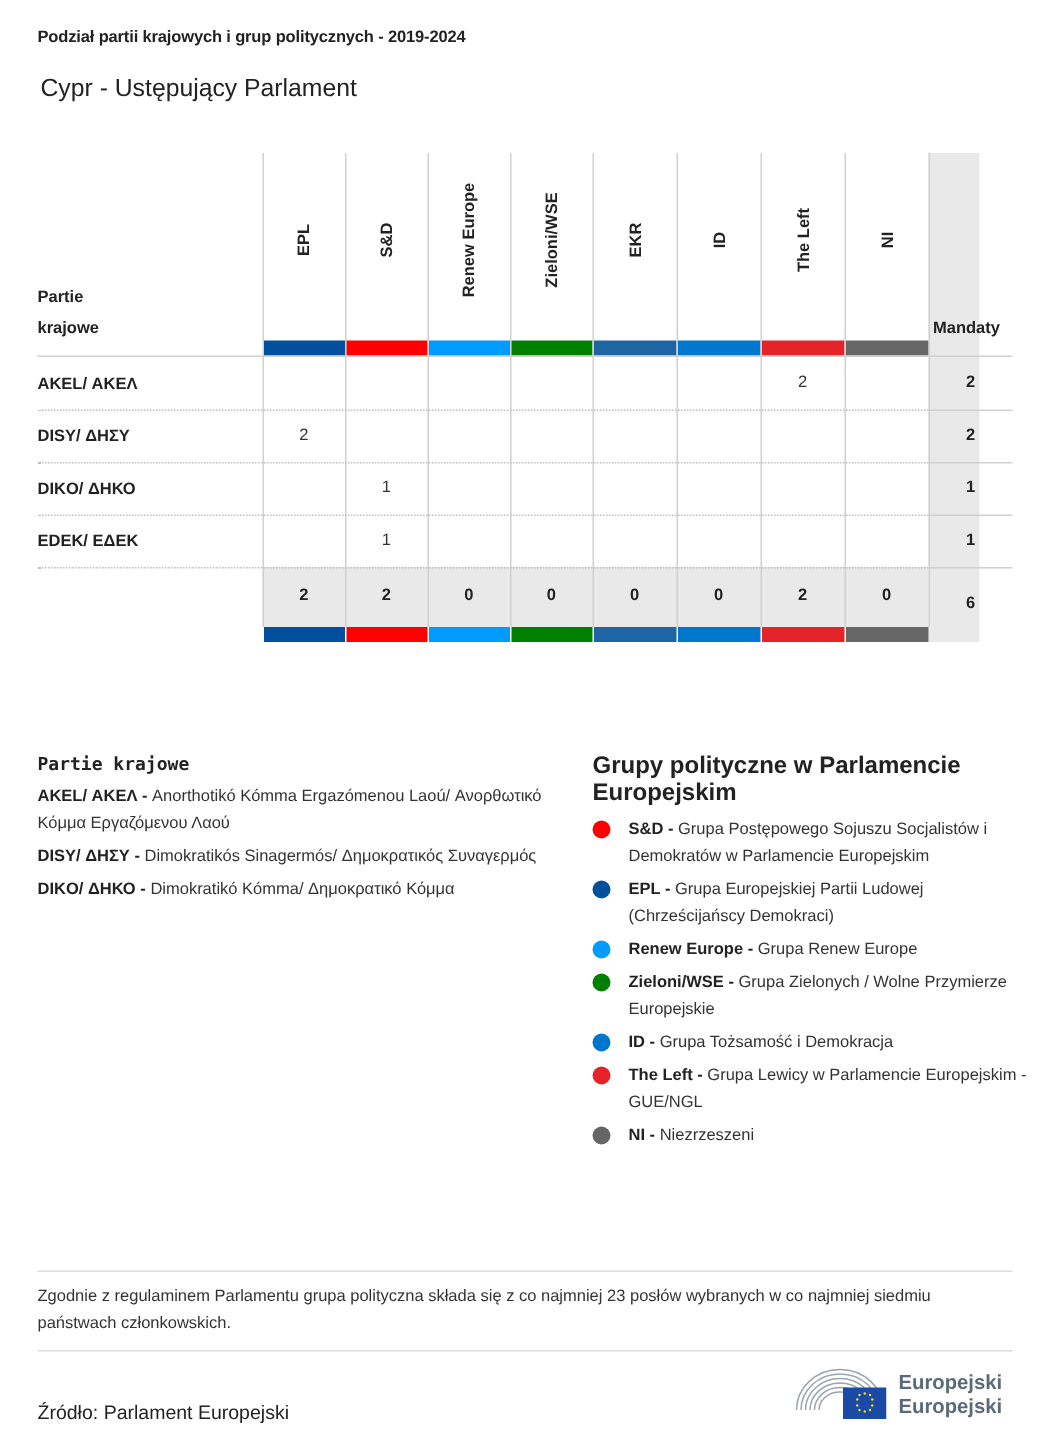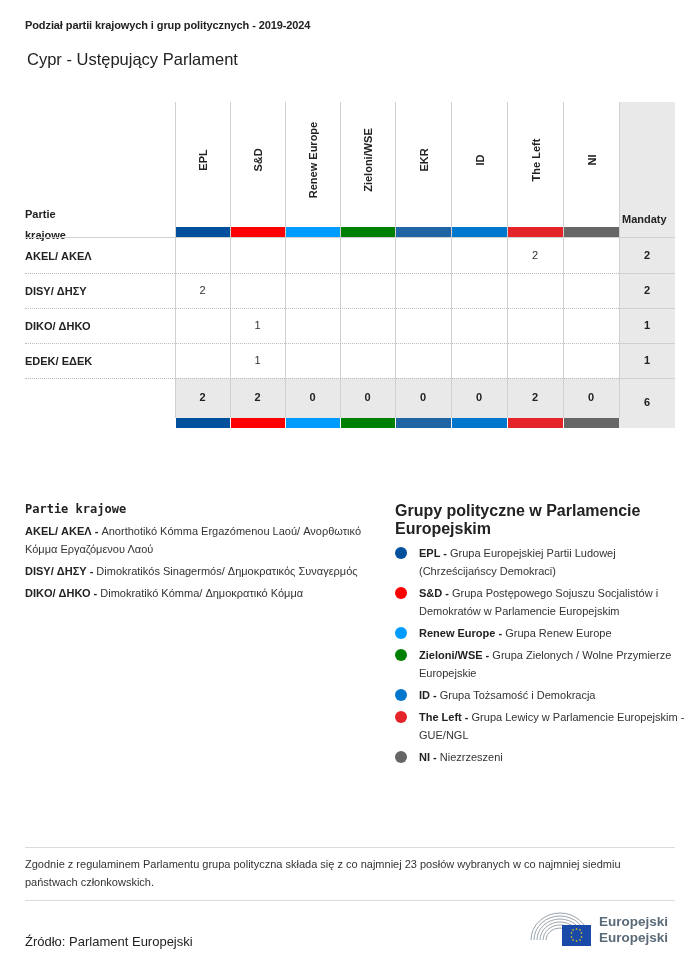--- a/index.html
+++ b/index.html
@@ -8,21 +8,21 @@
 
   .title { position: absolute; left: 25px; top: 19px; font-size: 11px; font-weight: bold; color: #222; letter-spacing: -0.1px; }
   .subtitle { position: absolute; left: 27px; top: 50px; font-size: 16.5px; color: #222; }
 
   
   .tbl { position: absolute; left: 25px; top: 102px; width: 650px; height: 326px; }
   .col-head { position: absolute; top: 0; height: 126px; border-left: 1px solid #d0d0d0; }
   .col-head .lbl { position: absolute; left: 50%; top: 58px; transform: translate(-50%, -50%) rotate(-90deg); white-space: nowrap; font-size: 11px; font-weight: bold; color: #222; }
   .col-bar { position: absolute; height: 10px; }
   .vline { position: absolute; width: 1px; background: #d0d0d0; }
-  .party-head { position: absolute; left: 0; top: 86px; font-size: 11px; font-weight: bold; line-height: 21px; color: #222; margin-top: 16px; }
+  .party-head { position: absolute; left: 0; top: 86px; font-size: 11px; font-weight: bold; line-height: 21px; color: #222; }
   .mand-head { position: absolute; top: 0; height: 326px; background: #e9e9e9; }
   .mand-head .lbl { position: absolute; left: 3px; top: 111px; font-size: 11px; font-weight: bold; color: #222; }
   .hline { position: absolute; left: 0; height: 0; }
   .hline.solid { border-top: 1px solid #d0d0d0; }
   .hline.dotted { border-top: 1px dotted #bdbdbd; }
   .row-lbl { position: absolute; left: 0; font-size: 11px; font-weight: bold; color: #222; }
   .cell { position: absolute; text-align: center; font-size: 11px; color: #333; }
   .tot-bg { position: absolute; background: #e9e9e9; }
   .tot-cell { position: absolute; text-align: center; font-size: 11px; font-weight: bold; color: #222; }
   .mand-cell { position: absolute; text-align: center; font-size: 11px; font-weight: bold; color: #222; }
@@ -50,21 +50,21 @@
 <body>
 
 <div class="title">Podział partii krajowych i grup politycznych - 2019-2024</div>
 <div class="subtitle">Cypr - Ustępujący Parlament</div>
 
 <div class="tbl" id="tbl">
   <div class="party-head">
     <div>Partie</div>
     <div>krajowe</div>
   </div>
-  <div class="mand-head" style="left:594px;width:56px;text-decoration:underline;">
+  <div class="mand-head" style="left:594px;width:34px;text-decoration:underline;">
     <span class="lbl">Mandaty</span>
   </div>
 <div class="tot-bg" style="left: 150px; top: 276px; width: 444px; height: 40px;"></div>
     <div class="col-head" style="left: 150px; width: 55px;">
       <span class="lbl">EPL</span>
     </div>
     <div class="vline" style="left: 150px; top: 126px; height: 150px;"></div>
     <div class="vline" style="left: 150px; top: 276px; height: 40px; background: rgb(208, 208, 208);"></div>
     <div class="col-bar" style="left: 151px; top: 125px; width: 54px; background: rgb(0, 80, 158);"></div>
     <div class="col-bar" style="left: 151px; top: 316px; width: 54px; background: rgb(0, 80, 158);"></div>
@@ -191,22 +191,22 @@
   <div id="party-legend-list">
       <div class="leg-item"><b>AKEL/ ΑΚΕΛ</b><b> - </b><span>Anorthotikó Kómma Ergazómenou Laoú/ Ανορθωτικό Κόμμα Εργαζόμενου Λαού</span></div>
       <div class="leg-item"><b>DISY/ ΔΗΣΥ</b><b> - </b><span>Dimokratikós Sinagermós/ Δημοκρατικός Συναγερμός</span></div>
       <div class="leg-item"><b>DIKO/ ΔΗΚΟ</b><b> - </b><span>Dimokratikó Kómma/ Δημοκρατικό Κόμμα</span></div>
     </div>
 </div>
 
 <div class="leg-right">
   <h3>Grupy polityczne w Parlamencie Europejskim</h3>
   <div id="group-legend-list">
+      <div class="grp-item"><span class="dot" style="background:#ff0000"></span><b>S&amp;D</b><b> - </b><span>Grupa Postępowego Sojuszu Socjalistów i Demokratów w Parlamencie Europejskim</span></div>
       <div class="grp-item"><span class="dot" style="background:#00509e"></span><b>EPL</b><b> - </b><span>Grupa Europejskiej Partii Ludowej (Chrześcijańscy Demokraci)</span></div>
-      <div class="grp-item"><span class="dot" style="background:#ff0000"></span><b>S&amp;D</b><b> - </b><span>Grupa Postępowego Sojuszu Socjalistów i Demokratów w Parlamencie Europejskim</span></div>
       <div class="grp-item"><span class="dot" style="background:#009bff"></span><b>Renew Europe</b><b> - </b><span>Grupa Renew Europe</span></div>
       <div class="grp-item"><span class="dot" style="background:#008000"></span><b>Zieloni/WSE</b><b> - </b><span>Grupa Zielonych / Wolne Przymierze Europejskie</span></div>
       <div class="grp-item"><span class="dot" style="background:#0077cc"></span><b>ID</b><b> - </b><span>Grupa Tożsamość i Demokracja</span></div>
       <div class="grp-item"><span class="dot" style="background:#e5242a"></span><b>The Left</b><b> - </b><span>Grupa Lewicy w Parlamencie Europejskim - GUE/NGL</span></div>
       <div class="grp-item"><span class="dot" style="background:#666666"></span><b>NI</b><b> - </b><span>Niezrzeszeni</span></div>
     </div>
 </div>
 
 <div class="sep" style="top:847px;"></div>
 <div class="note">Zgodnie z regulaminem Parlamentu grupa polityczna składa się z co najmniej 23 posłów wybranych w co najmniej siedmiu państwach członkowskich.</div>

